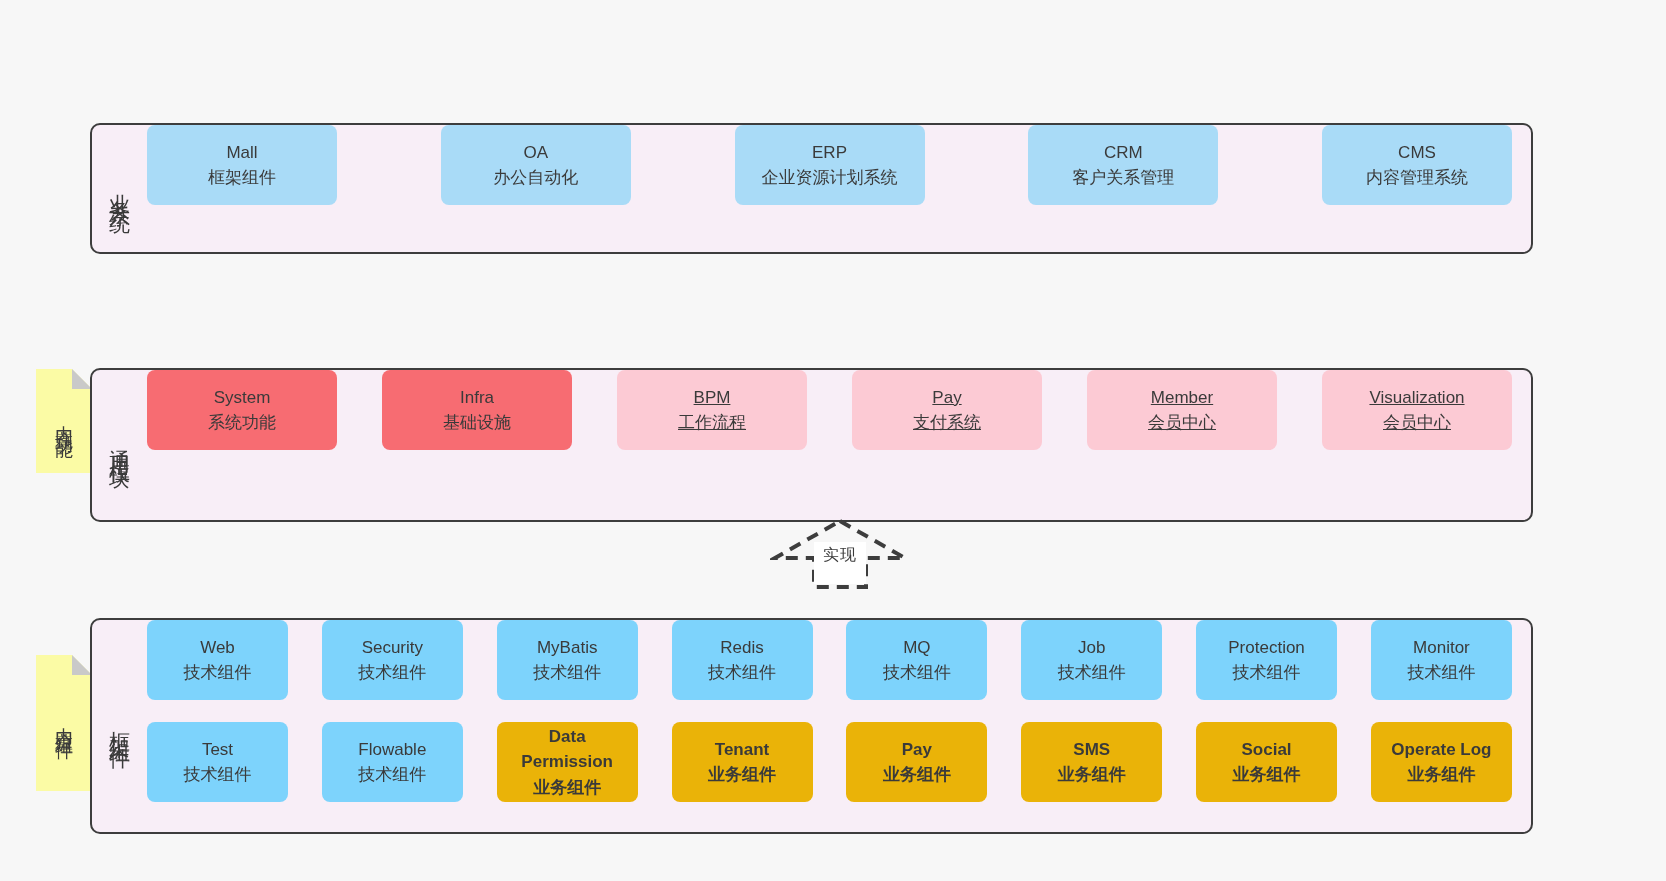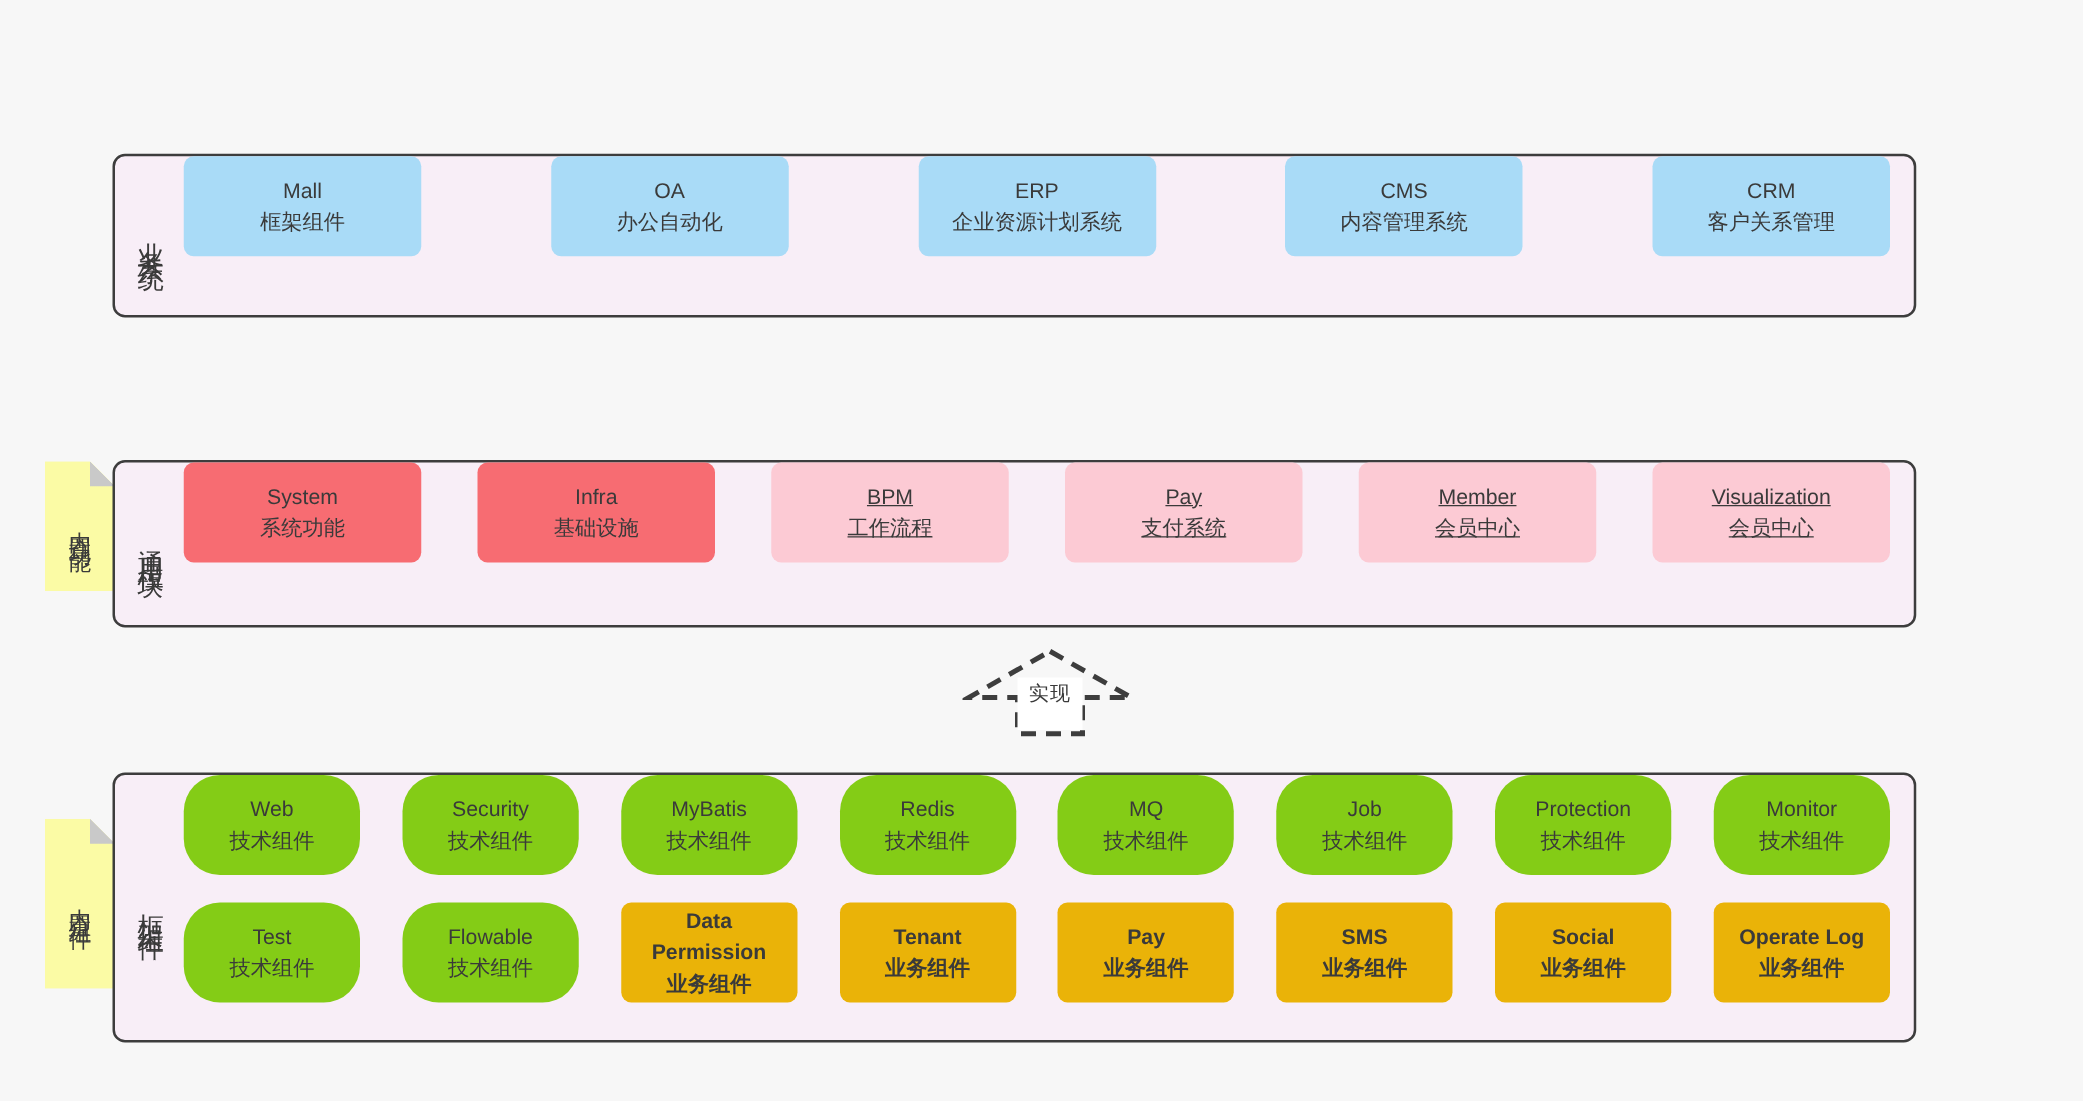--- a/index.html
+++ b/index.html
@@ -16,21 +16,21 @@
   .band{
     position:absolute;left:90px;width:1443px;
     background:#f8eef7;
     border:2px solid #3d3d3d;
     border-radius:10px;
     box-sizing:border-box;
     display:flex;
     z-index:2;
   }
   .band-1{top:123px;height:131px;}
-  .band-2{top:368px;height:134px;}
+  .band-2{top:368px;height:154px;}
   .band-3{top:618px;height:216px;}
 
   .band-label{
     width:55px;
     display:flex;align-items:center;justify-content:center;
     writing-mode:vertical-rl;text-orientation:upright;
     font-size:21px;letter-spacing:6px;color:#3a3a3a;
   }
   .band-rows{
     flex:1;
@@ -46,21 +46,21 @@
     text-align:center;
     font-size:17px;line-height:1.5;color:#3a3a3a;
     box-sizing:border-box;padding:2px 6px;
   }
   .band-1 .box,.band-2 .box{width:190px;height:80px;}
   .band-3 .box{width:141px;height:80px;}
 
   .v-blue{background:#a9dbf7;}
   .v-red{background:#f76c72;}
   .v-pink{background:#fccad4;text-decoration:underline;}
-  .v-green{background:#84cc16;border-radius:29px;}
+  .v-green{background:#7dd3fc;}
   .v-light_green{background:#eab308;font-weight:bold;}
 
   
   .sticky{
     position:absolute;left:36px;width:56px;
     background:#fbfba5;
     display:flex;align-items:center;justify-content:center;
     writing-mode:vertical-rl;text-orientation:upright;
     font-size:18px;letter-spacing:5px;color:#3a3a3a;
     clip-path:polygon(0 0, calc(100% - 20px) 0, 100% 20px, 100% 100%, 0 100%);
@@ -111,26 +111,26 @@
           </div>
           <div class="box v-blue">
             <div class="box-name">OA</div>
             <div class="box-desc">办公自动化</div>
           </div>
           <div class="box v-blue">
             <div class="box-name">ERP</div>
             <div class="box-desc">企业资源计划系统</div>
           </div>
           <div class="box v-blue">
+            <div class="box-name">CRM</div>
+            <div class="box-desc">客户关系管理</div>
+          </div>
+          <div class="box v-blue">
             <div class="box-name">CMS</div>
             <div class="box-desc">内容管理系统</div>
-          </div>
-          <div class="box v-blue">
-            <div class="box-name">CRM</div>
-            <div class="box-desc">客户关系管理</div>
           </div>
         </div>
       </div>
   </section>
 
 
   <section class="band band-2">
     <div class="band-label">通用模块</div>
     <div class="band-rows">
         <div class="box-row">

